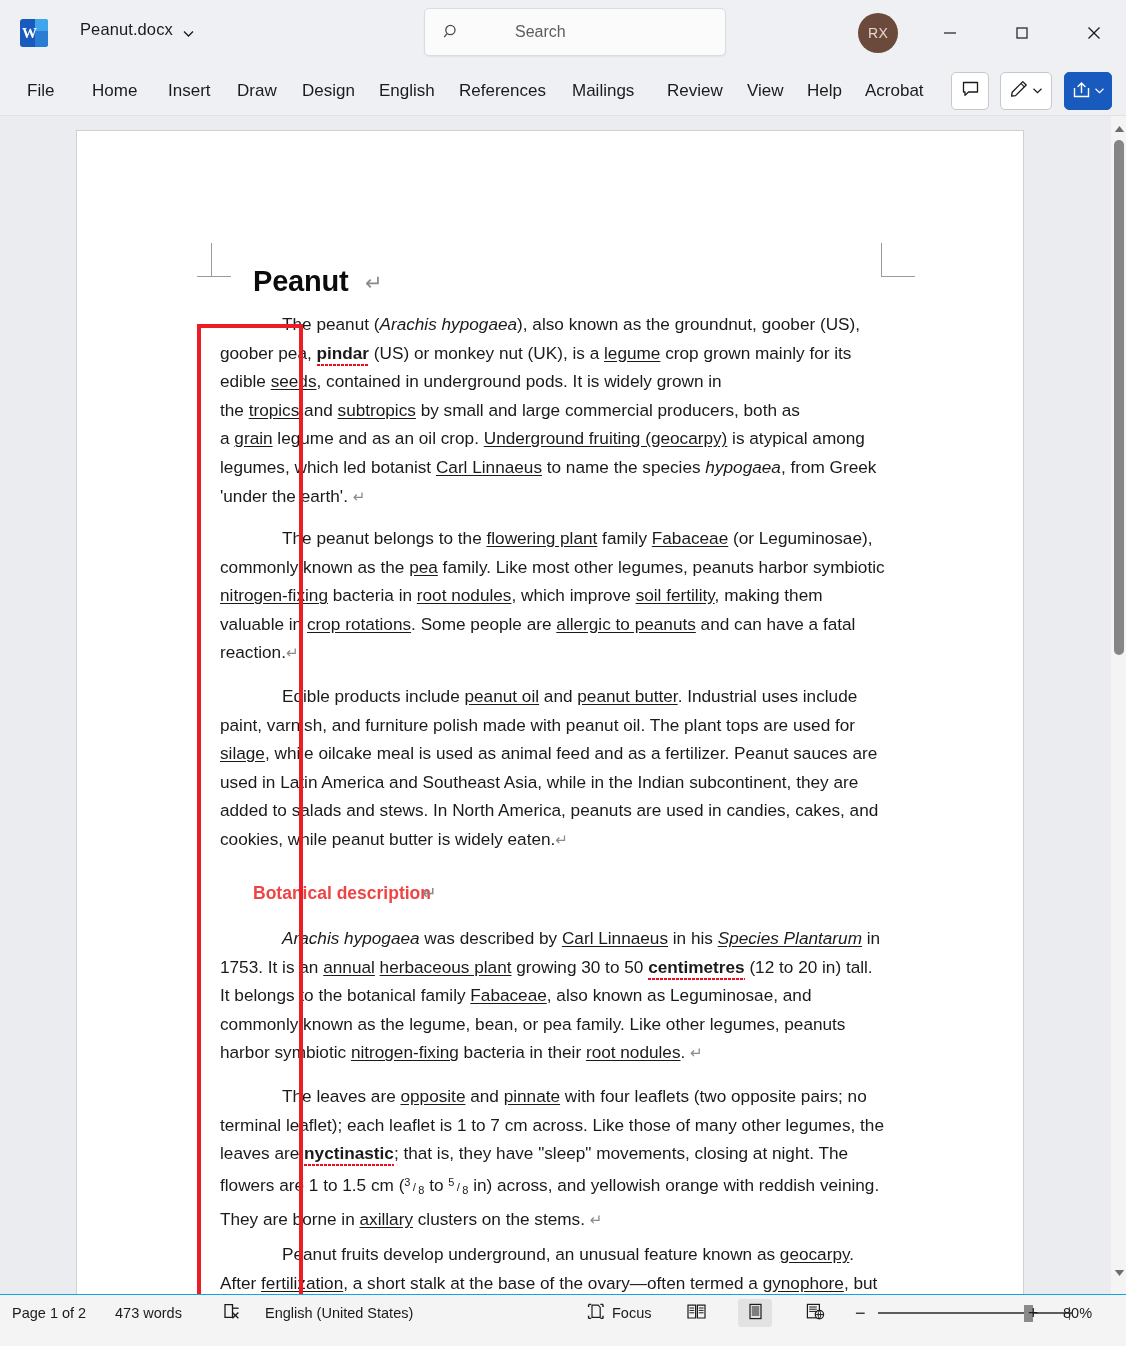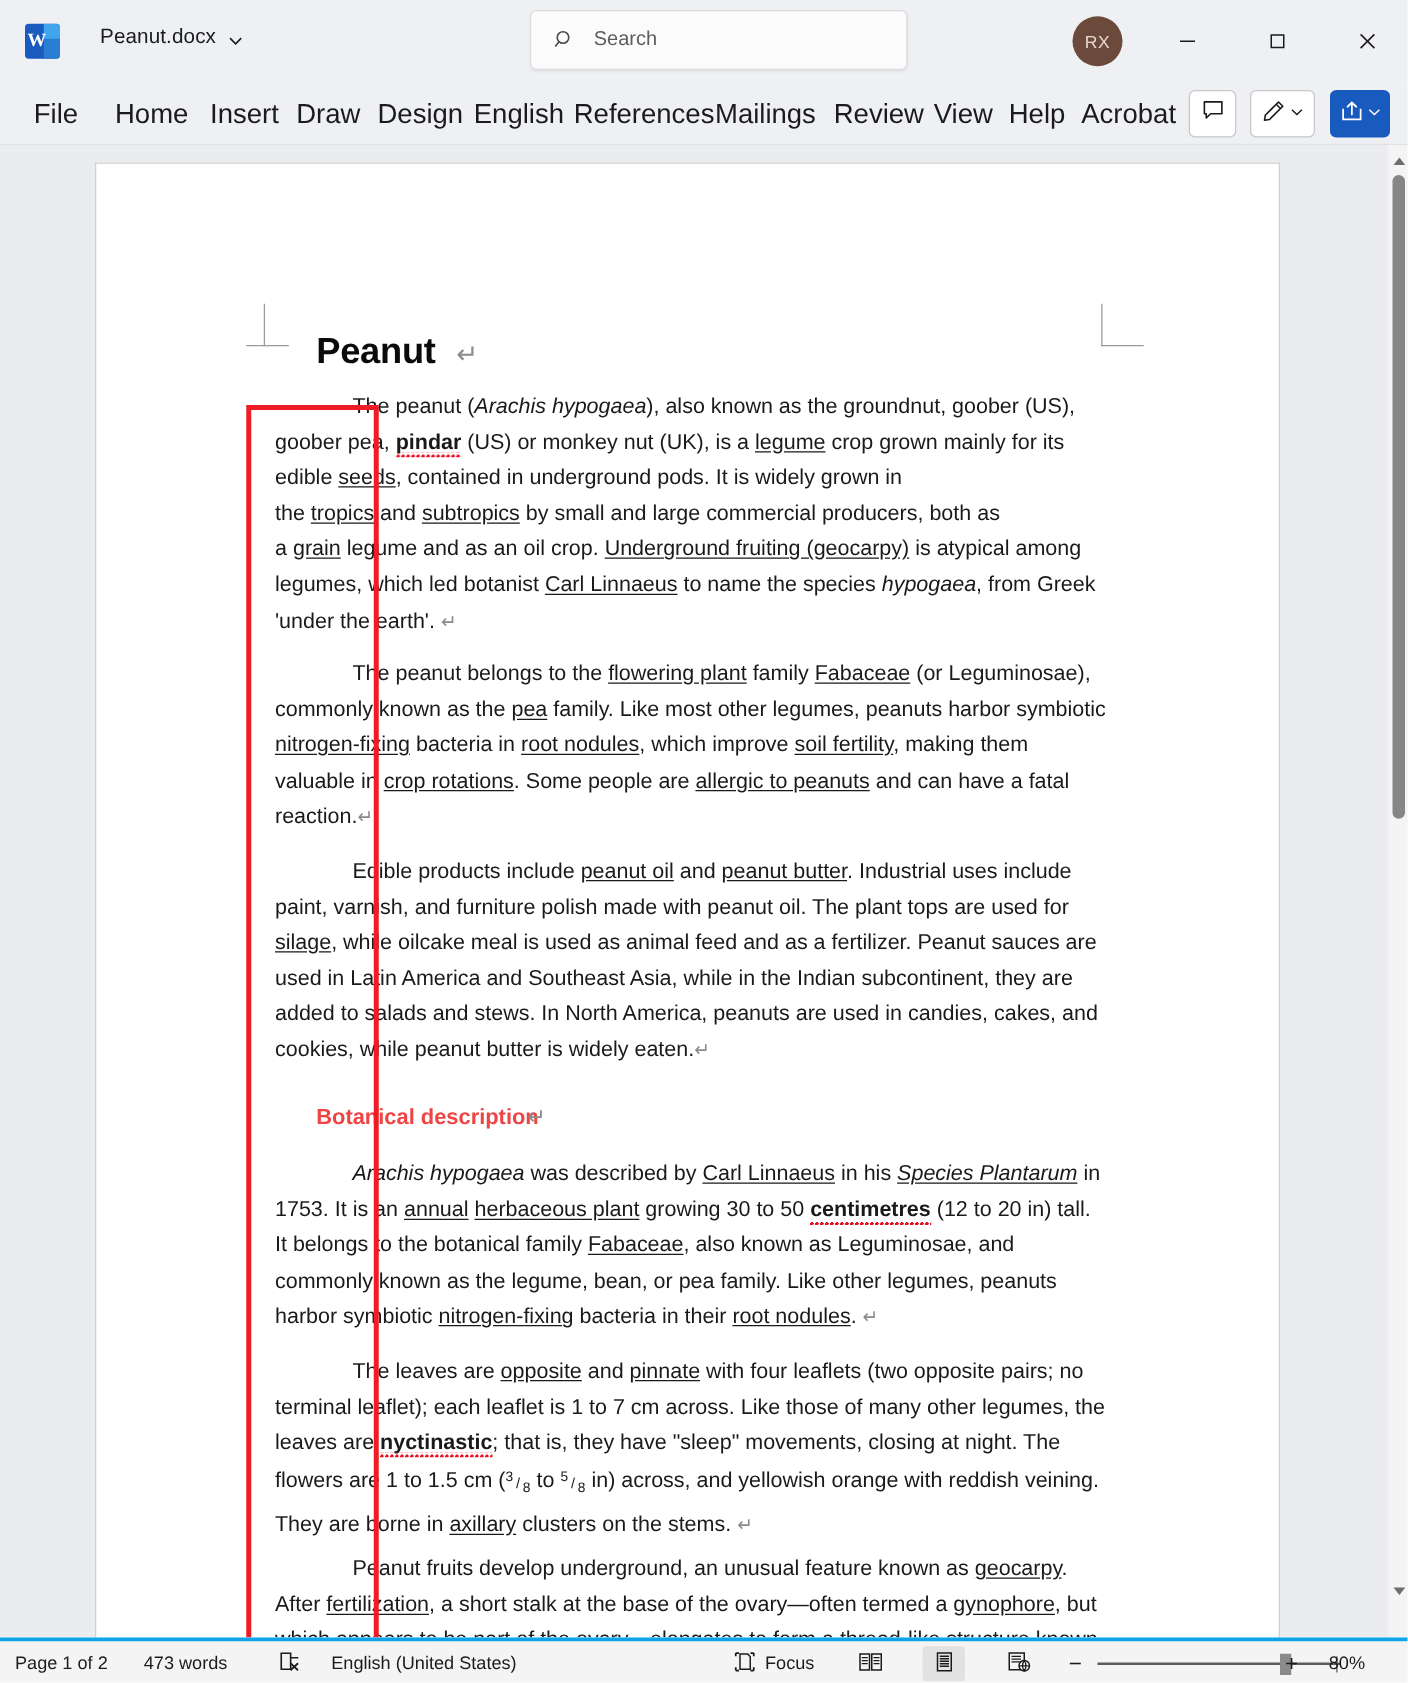--- a/index.html
+++ b/index.html
@@ -48,20 +48,21 @@
   }
 
   .searchbox {
     position: absolute; left: 424px; top: 8px;
     width: 302px; height: 48px;
     background: #fbfbfb;
     border: 1px solid #dcdcdc;
     border-radius: 5px;
     display: flex; align-items: center;
     box-shadow: 0 1px 2px rgba(0,0,0,.06);
+    gap: 40px;
   }
   .searchbox .sicon { margin-left: 18px; width: 18px; height: 18px; display:block; }
   .searchbox .splaceholder {
     margin-left: 14px; font-size: 16px; color: #5d5d5d;
   }
 
   .avatar {
     position: absolute; left: 858px; top: 13px;
     width: 40px; height: 40px; border-radius: 50%;
     background: #6b4a3c;
@@ -80,21 +81,21 @@
 
   
   .ribbon {
     position: absolute; left: 0; top: 66px; width: 1126px; height: 50px;
     background: #eef0f4;
     border-bottom: 1px solid #e1e1e1;
   }
   .tab {
     position: absolute; top: 0; height: 50px;
     display: flex; align-items: center;
-    font-size: 22px; color: #1b1b1b;
+    font-size: 17px; color: #1b1b1b;
     padding: 0 2px;
   }
   .ribbon-right-btn {
     position: absolute; top: 72px;
     height: 38px;
     border: 1px solid #c8c8c8;
     border-radius: 5px;
     background: #ffffff;
     display: flex; align-items: center; justify-content: center;
   }
@@ -182,23 +183,23 @@
   .sb-arrow.up { top: 4px; }
   .sb-arrow.down { bottom: 28px; }
   .sb-thumb {
     position: absolute; left: 3px; top: 24px;
     width: 10px; height: 515px;
     background: #868686; border-radius: 5px;
   }
 
   
   .statusbar {
-    position: absolute; left: 0; bottom: 0; width: 1126px; height: 36px;
+    position: absolute; left: 0; bottom: 0; width: 1126px; height: 52px;
     background: #f4f4f4;
-    border-top: 3px solid #0ea5e9;
+    border-top: 1px solid #0ea5e9;
     font-size: 14.5px; color: #1b1b1b;
   }
   .sb-item {
     position: absolute; top: 0; height: 36px;
     display: flex; align-items: center; gap: 7px;
   }
   .view-btn {
     position: absolute; top: 4px; width: 34px; height: 28px;
     display: flex; align-items: center; justify-content: center;
     border-radius: 3px;

